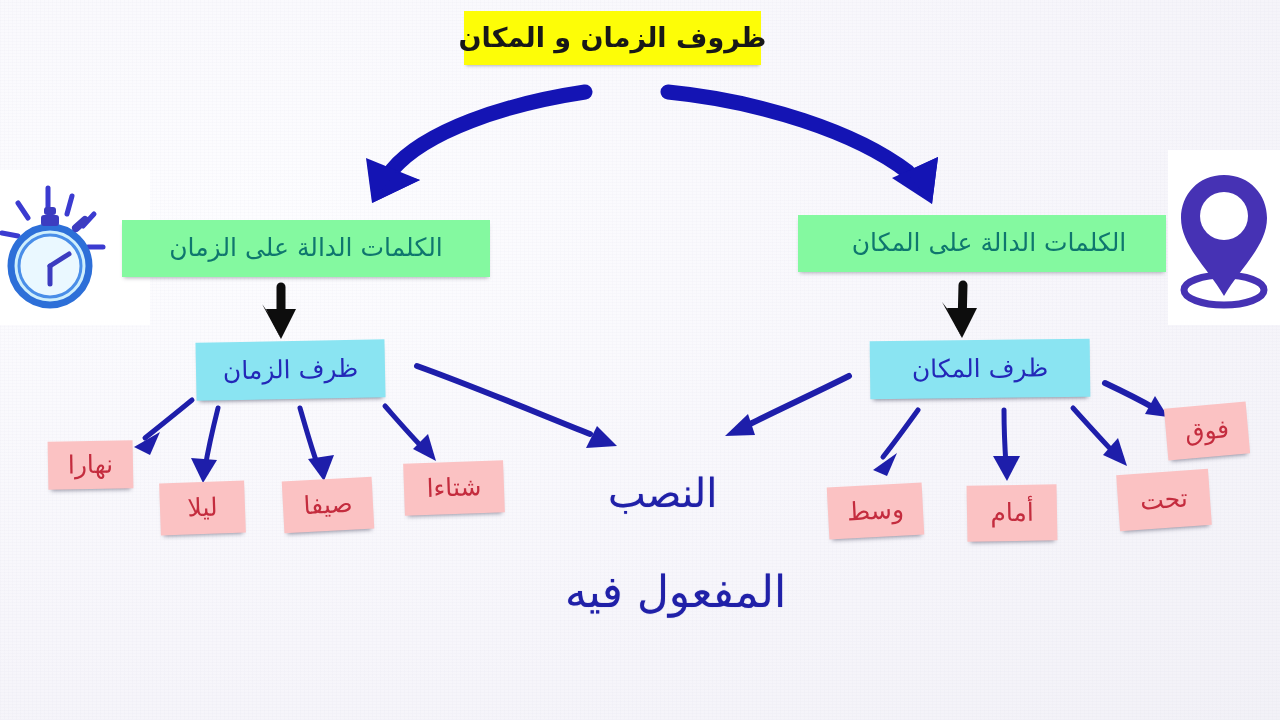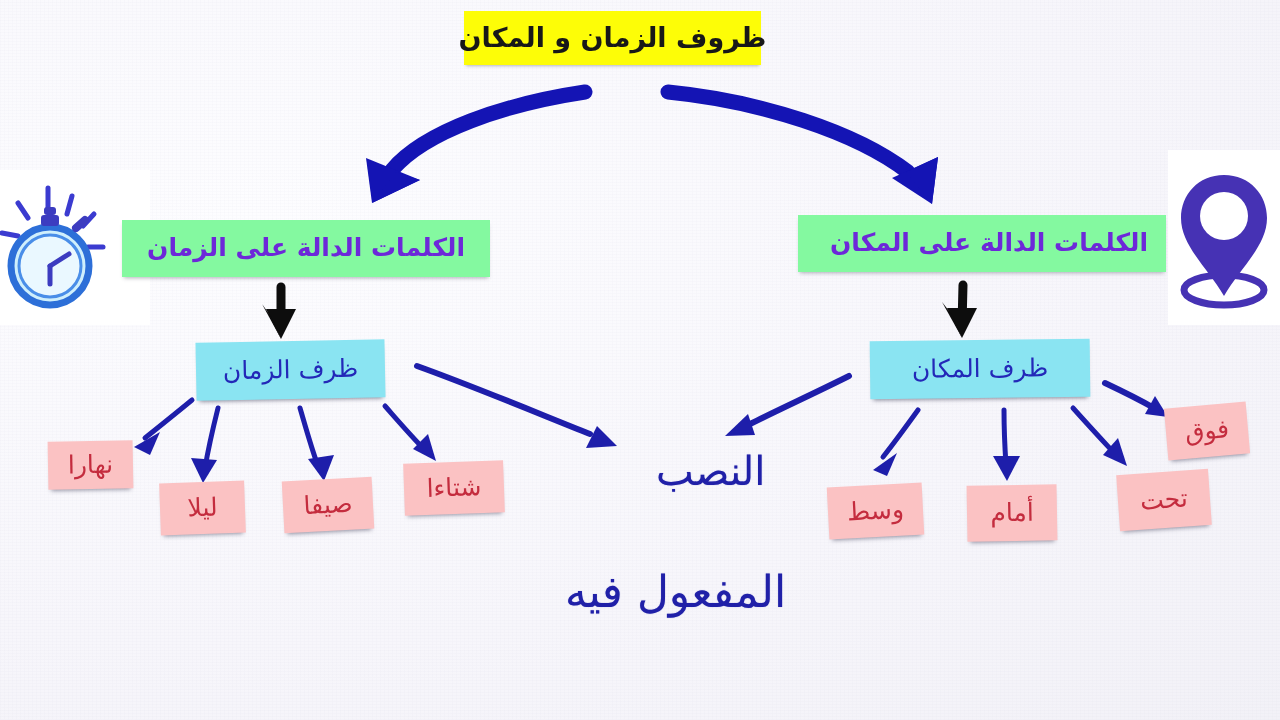--- a/index.html
+++ b/index.html
@@ -52,22 +52,22 @@
     color: #181818;
     font-weight: bold;
     font-size: 27px;
     letter-spacing: .3px;
     box-shadow: 0 3px 3px -2px rgba(60,60,80,.35);
   }
 
   
   .green-box {
     background: #84f9a0;
-    color: #6d28d9;
-    font-weight: bold;
+    color: #0f766e;
+    font-weight: normal;
     font-size: 25px;
     box-shadow: 0 3px 4px -2px rgba(60,60,80,.4);
   }
 
   
   .cyan-box {
     background: #8ae4f2;
     color: #2328b8;
     font-size: 25px;
     font-family: "DejaVu Serif", "Liberation Serif", serif;
@@ -248,21 +248,21 @@
   <div class="node pink-box" style="left:967px; top:485px; width:90px; height:56px; transform:rotate(-1deg);">
     <span>أمام</span>
   </div>
   <div class="node pink-box" style="left:1118px; top:472px; width:92px; height:56px; transform:rotate(-4deg);">
     <span>تحت</span>
   </div>
   <div class="node pink-box" style="left:1166px; top:405px; width:82px; height:52px; transform:rotate(-5deg);">
     <span>فوق</span>
   </div>
 
-  <div class="ink ink-nasb" style="left:608px; top:448px;margin-left:48px;">
+  <div class="ink ink-nasb" style="left:608px; top:470px;">
     <span>النصب</span>
   </div>
 
   <div class="ink ink-mafol" style="left:565px; top:566px;">
     <span>المفعول فيه</span>
   </div>
 
 </div>
 
 </body></html>

